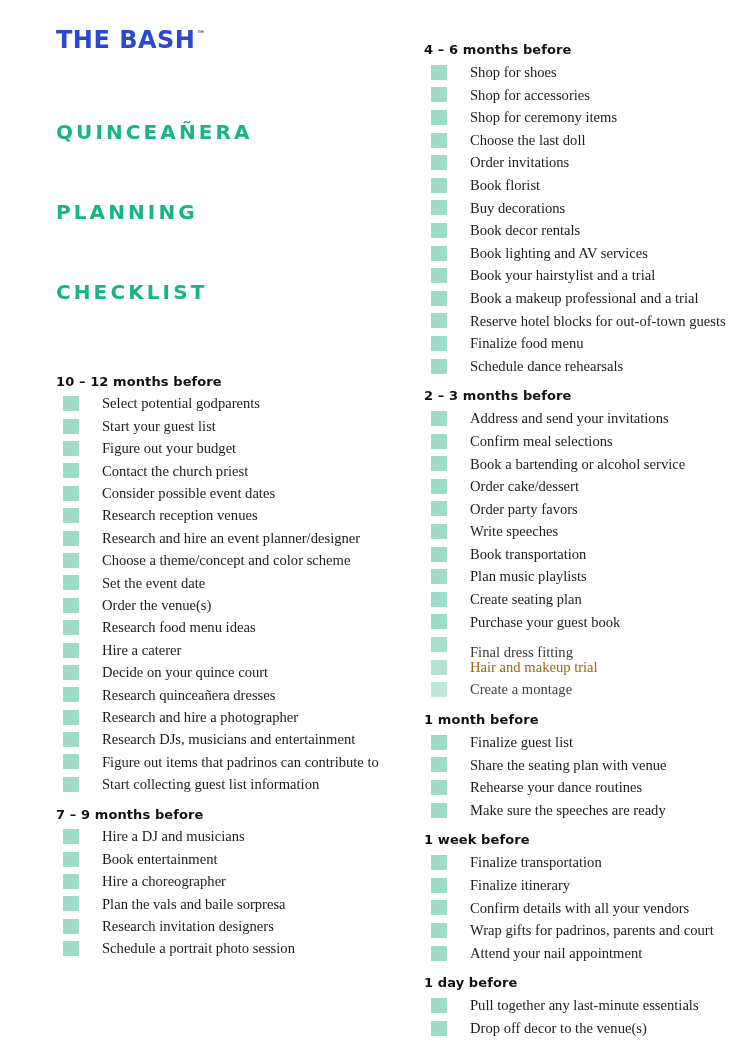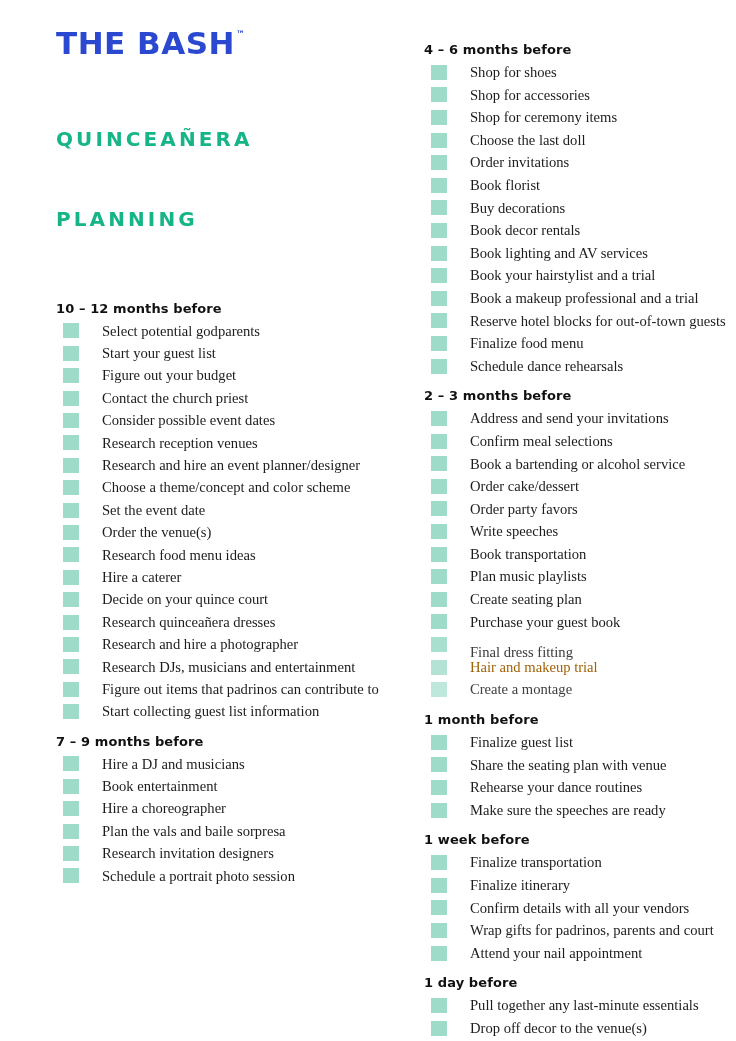--- a/index.html
+++ b/index.html
@@ -36,21 +36,21 @@
   
   .brand {
     display: flex;
     align-items: flex-start;
     line-height: 1;
     margin: 0 0 14px 4px;
   }
   .brand-word {
     font-family: "DejaVu Sans", sans-serif;
     font-weight: 700;
-    font-size: 31px;
+    font-size: 24px;
     letter-spacing: 0.5px;
     color: #2a49d0;
     white-space: pre;
   }
   .brand-tm {
     font-family: "DejaVu Sans", sans-serif;
     font-size: 9px;
     font-weight: 700;
     color: #2a49d0;
     margin-top: 2px;
@@ -122,20 +122,21 @@
   <div class="col col-left">
 
     <div class="brand">
       <span class="brand-word">THE BASH</span>
       <span class="brand-tm">™</span>
     </div>
 
     <div class="title">
       <div>QUINCEAÑERA</div>
       <div>PLANNING</div>
+      <div>CHECKLIST</div>
     </div>
 
     <div id="left-sections">
         <div class="section-head">10 – 12 months before</div>
         <div class="items">
           <div class="row">
             <span class="box"></span>
             <span class="label">Select potential godparents</span>
           </div>
           <div class="row">

